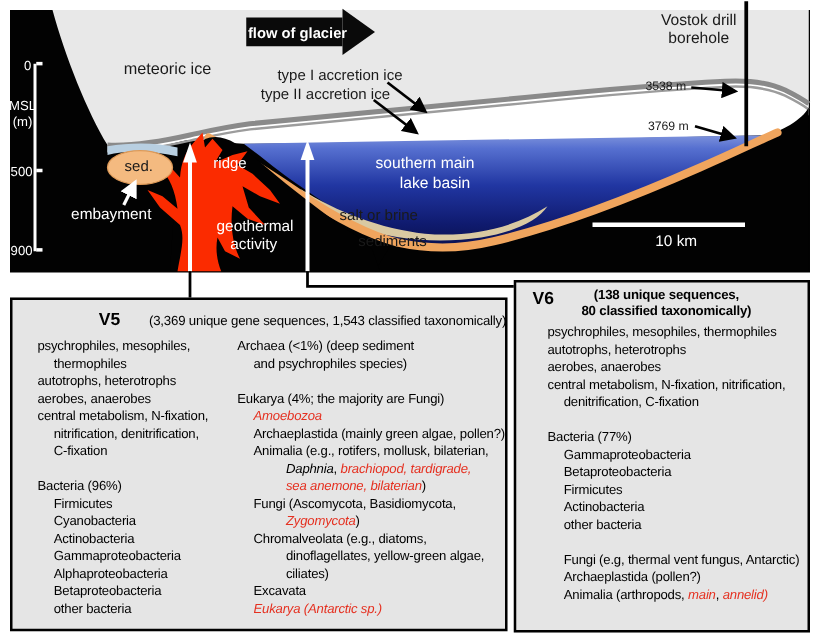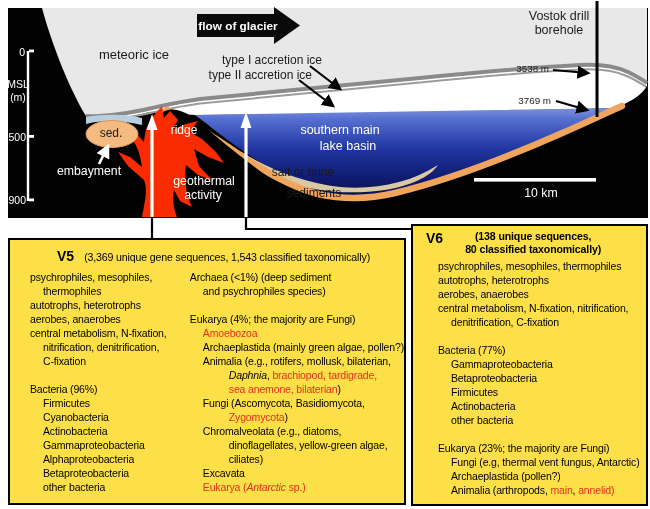--- a/index.html
+++ b/index.html
@@ -1,37 +1,37 @@
 <!DOCTYPE html>
 <html><head>
 <meta charset="utf-8">
 <style>
   html,body{margin:0;padding:0;background:#fff;}
   body{width:650px;height:509px;position:relative;overflow:hidden;
        font-family:"Liberation Sans",sans-serif;}
   #scene{position:absolute;left:0;top:0;}
-  .panel{position:absolute;background:#fde047;border:2px solid #000;box-sizing:border-box;}
+  .panel{position:absolute;background:#e5e5e5;border:2px solid #000;box-sizing:border-box;}
   #v5-box{left:8px;top:238px;width:398px;height:267px;}
   #v6-box{left:411px;top:224px;width:237px;height:282px;}
   .vtitle{font-weight:bold;font-size:14px;}
   .vsub{font-size:10.6px;letter-spacing:-0.15px;}
   .v5-head{margin-top:7px;white-space:nowrap;}
-  .v5-head .vtitle{margin-left:47px;}
-  .v5-head .vsub{margin-left:10px;text-align:center;}
+  .v5-head .vtitle{margin-left:69px;}
+  .v5-head .vsub{margin-left:23px;text-align:center;}
   .v6-head{margin-top:4px;display:flex;align-items:flex-start;}
   .v6-head .vtitle{margin-left:13px;}
   .v6sub{margin-left:22px;text-align:center;line-height:12.5px;font-weight:bold;}
   .cols{display:flex;margin-top:5px;}
   .colL{width:164px;padding-left:0;}
   .colR{flex:1;}
   .taxa{font-size:10.5px;letter-spacing:-0.15px;line-height:14px;white-space:nowrap;margin-left:20px;}
   #v6-lines{margin-top:4px;padding-left:5px;}
   .tline.ind1{padding-left:13px;}
   .tline.ind2{padding-left:39px;}
-  .red{color:#e53020;}
+  .red{color:#e53020;font-style:italic;}
   .it{font-style:italic;}
   svg text{font-family:"Liberation Sans",sans-serif;}
 </style>
 </head>
 <body>
 
 <svg id="scene" width="650" height="242" viewBox="0 0 650 242">
   <defs>
     <linearGradient id="lakeGrad" x1="0" y1="0" x2="0" y2="1">
       <stop offset="0%" stop-color="#7d92dc"></stop>
@@ -202,18 +202,17 @@
       <div class="tline ind0"><span>central metabolism, N-fixation, nitrification,</span></div>
       <div class="tline ind1"><span>denitrification, C-fixation</span></div>
       <div class="tline ind0">&nbsp;</div>
       <div class="tline ind0"><span>Bacteria (77%)</span></div>
       <div class="tline ind1"><span>Gammaproteobacteria</span></div>
       <div class="tline ind1"><span>Betaproteobacteria</span></div>
       <div class="tline ind1"><span>Firmicutes</span></div>
       <div class="tline ind1"><span>Actinobacteria</span></div>
       <div class="tline ind1"><span>other bacteria</span></div>
       <div class="tline ind0">&nbsp;</div>
-      <div class="tline ind0"><span>Eukarya (23%; the majority are Fungi)</span></div>
       <div class="tline ind1"><span>Fungi (e.g, thermal vent fungus, Antarctic)</span></div>
       <div class="tline ind1"><span>Archaeplastida (pollen?)</span></div>
       <div class="tline ind1"><span>Animalia (arthropods, </span><span class="red">main</span><span>, </span><span class="red">annelid)</span></div>
     </div>
 </div>
 
 </body></html>

